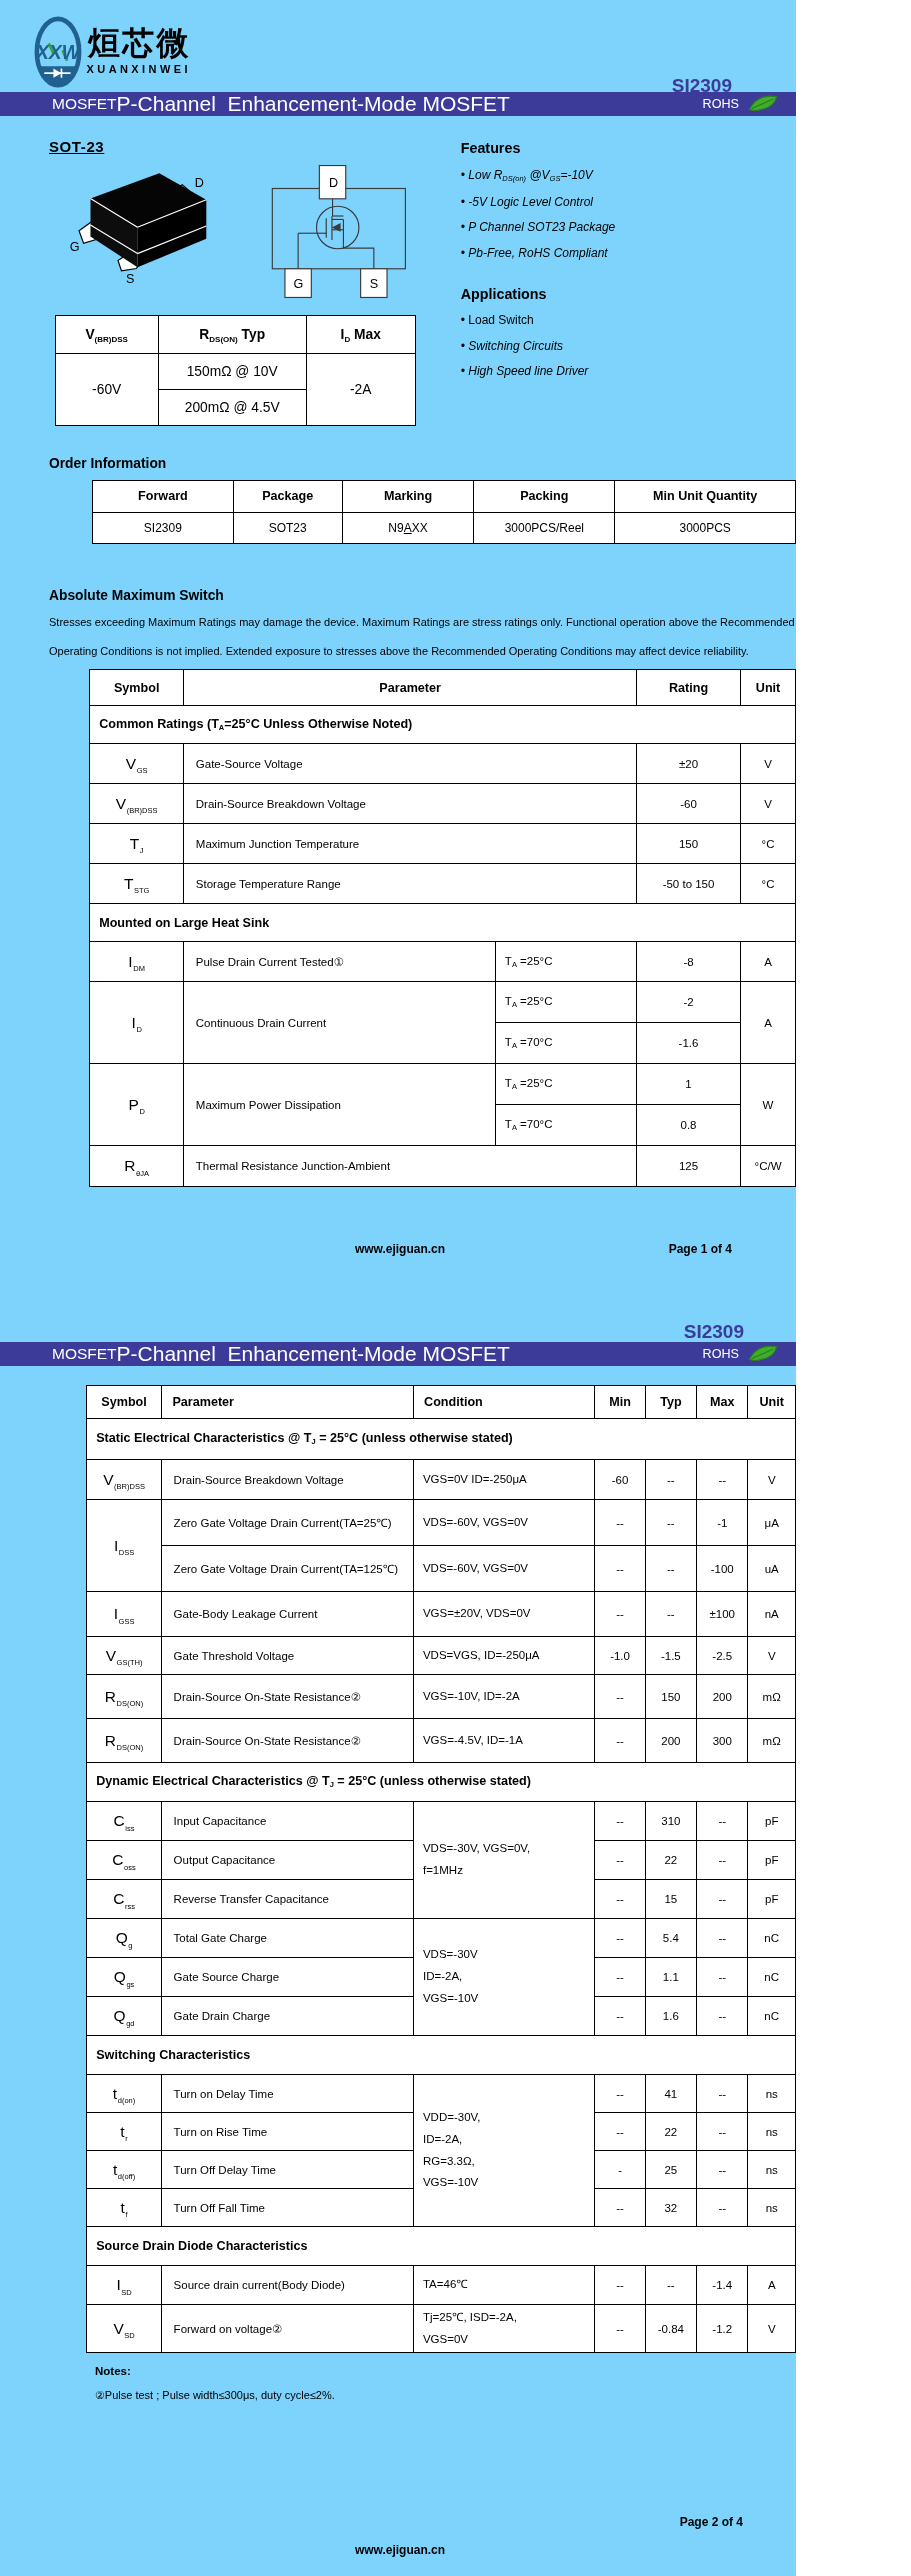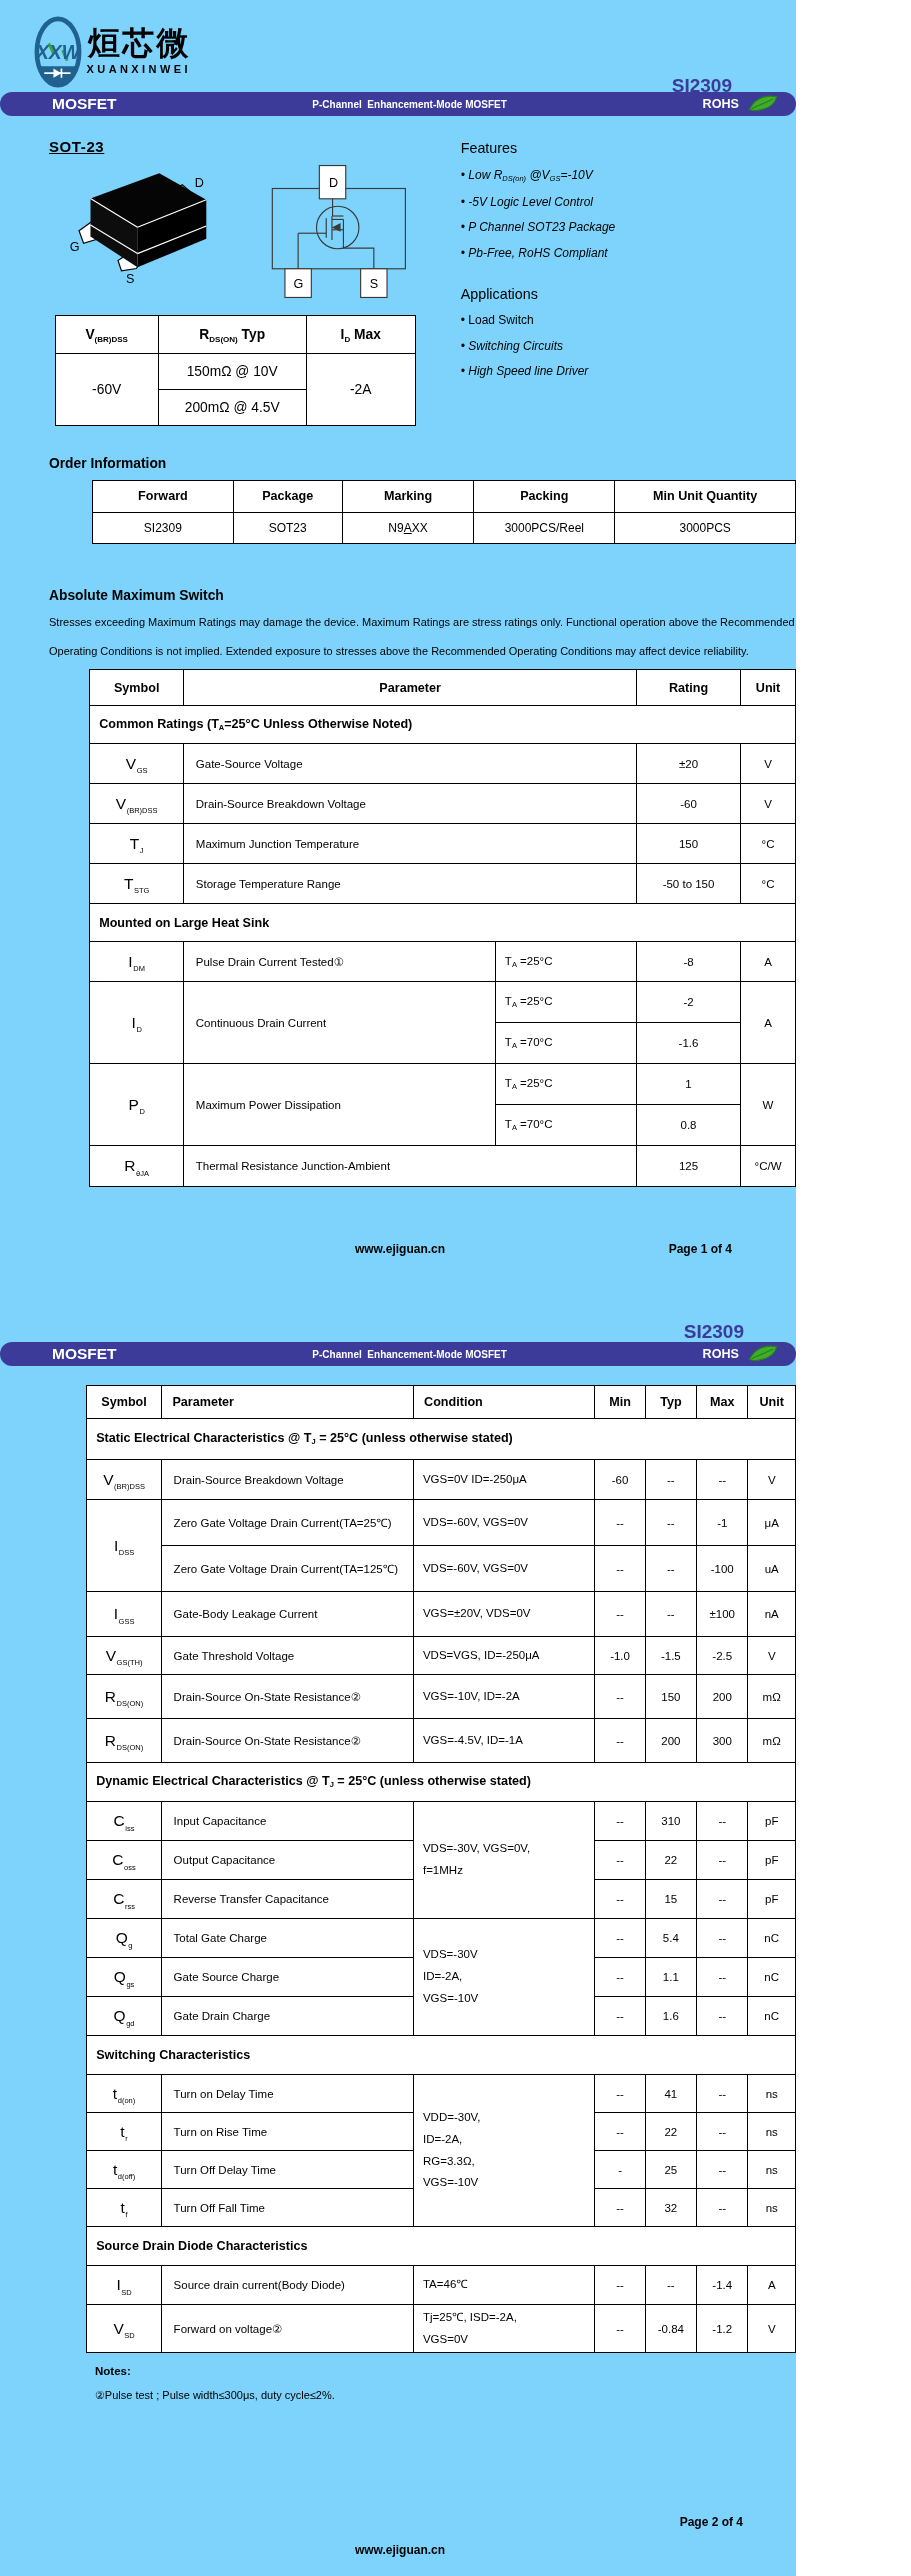--- a/index.html
+++ b/index.html
@@ -1,38 +1,38 @@
 <!DOCTYPE html>
 <html style="font-size:9.2px"><head>
 <meta charset="utf-8">
 <style>
   html,body{margin:0;padding:0;background:#fff;}
   body{width:911px;font-family:"Liberation Sans",sans-serif;color:#000;}
   .page{position:relative;width:796px;height:1288px;background:#7dd3fc;overflow:hidden;}
 
   
-  .banner{display:flex;align-items:center;background:#3c3b99;height:24px;color:#fff;font-weight:bold;border-radius:12px;}
+  .banner{display:flex;align-items:center;background:#3c3b99;height:24px;color:#fff;font-weight:normal;}
   .b-left{margin-left:52px;font-size:15.5px;}
-  .b-center{flex:1;text-align:center;font-size:10px;white-space:pre;}
+  .b-center{flex:1;text-align:left;font-size:21px;white-space:pre;}
   .b-rohs{display:flex;align-items:center;gap:8px;margin-right:16px;font-size:12.6px;}
   .part-no{position:absolute;color:#3c3b99;font-weight:bold;font-size:19px;}
 
   
   .brand-row{display:flex;align-items:flex-start;margin:16px 0 0 34px;height:76px;}
   .logo-text{margin-left:4.6px;padding-top:10.3px;text-align:right;}
   .logo-cn{font-size:32px;font-weight:bold;letter-spacing:2.3px;line-height:1.1;}
   .logo-en{font-size:11px;font-weight:bold;letter-spacing:3.4px;margin-top:1.1px;}
 
   
   .sot-row{display:flex;margin:22px 0 0 49px;}
   .sot-left{width:425px;}
   .sot-title{font-size:15px;font-weight:bold;text-decoration:underline;letter-spacing:0.6px;}
   .pkg-imgs{display:flex;gap:32px;margin-top:8px;align-items:flex-start;}
   .feat-col{width:356px;margin-left:11.5px;padding-top:2.3px;}
-  .blk-title{font-size:14.3px;font-weight:normal;margin:0 0 5.7px 0;}
+  .blk-title{font-size:14.3px;font-weight:bold;margin:0 0 5.7px 0;}
   .bullet{font-size:12px;margin:11.5px 0;font-style:italic;}
   .bullet.upright{font-style:normal;}
   .apps{margin-top:26px;}
   .fsub{font-size:7.5px;vertical-align:-2.3px;}
 
   
   table{border-collapse:collapse;table-layout:fixed;background:#fff;}
   td,th{border-left:1.1px solid #000;border-right:1.1px solid #000;border-top:1.7px solid #000;border-bottom:1.7px solid #000;padding:0;overflow:hidden;}
   table{border:1.7px solid #000;}
   th{font-size:12.6px;font-weight:bold;text-align:center;}

